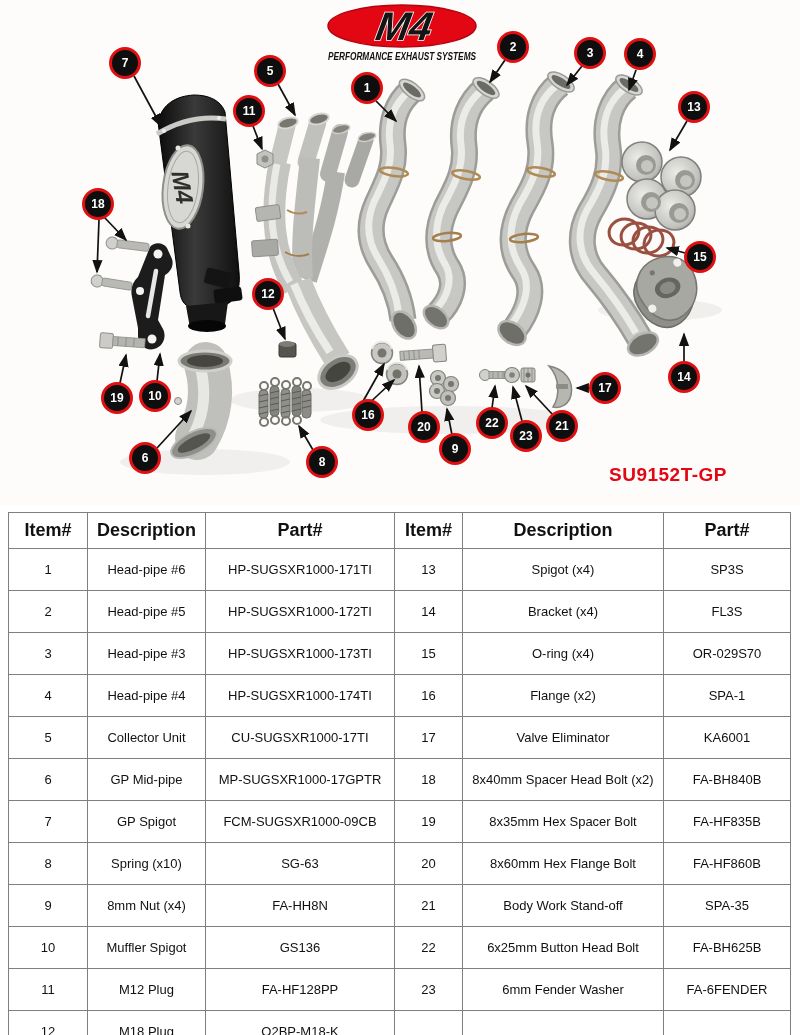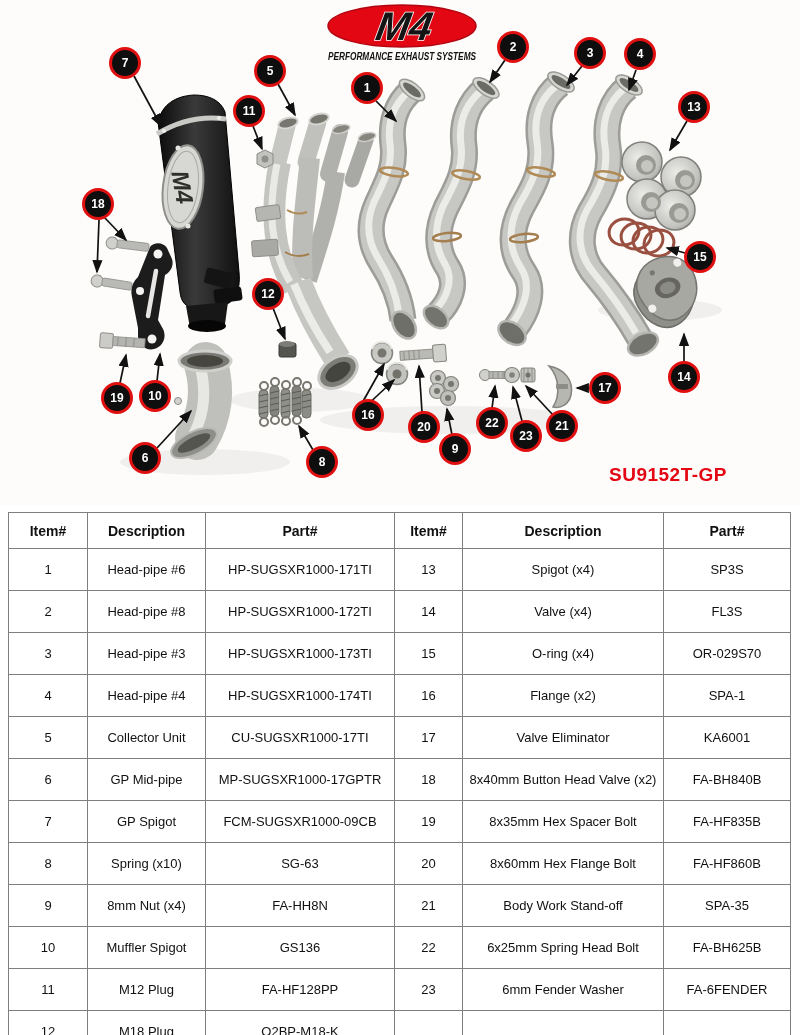--- a/index.html
+++ b/index.html
@@ -7,21 +7,21 @@
   .photo{position:absolute;left:0;top:0;width:800px;height:505px;background:#fdfcfb;}
   .parts-svg{position:absolute;left:0;top:0;}
   .logo{position:absolute;left:324px;top:2px;width:160px;height:64px;z-index:2;}
   .logo-m4{font-family:"Liberation Sans",sans-serif;font-style:italic;font-weight:bold;font-size:40px;fill:#141414;stroke:#fff;stroke-width:1.6px;paint-order:stroke;}
   .logo-tag{font-family:"Liberation Sans",sans-serif;font-style:italic;font-weight:bold;font-size:10px;fill:#111;}
   .badge-m4{font-family:"Liberation Sans",sans-serif;font-style:italic;font-weight:bold;font-size:24px;fill:#2e2e2a;}
   .callout{position:absolute;width:26px;height:26px;border-radius:50%;background:#0e0e0e;border:3px solid #e01010;color:#fff;font-weight:bold;font-size:12px;line-height:1;display:flex;align-items:center;justify-content:center;z-index:3;}
   .product-code{position:absolute;left:594px;top:464px;width:160px;font-size:19px;font-weight:bold;color:#e30613;letter-spacing:.5px;z-index:2;margin-left:15px;}
   table.parts{position:absolute;top:512px;left:8px;width:782px;border-collapse:collapse;table-layout:fixed;background:#fff;}
   table.parts th,table.parts td{border:1px solid #7f7f7f;text-align:center;vertical-align:middle;color:#111;overflow:hidden;white-space:nowrap;}
-  table.parts th{height:33px;font-size:14px;font-weight:bold;}
+  table.parts th{height:33px;font-size:18px;font-weight:bold;}
   table.parts td{height:39px;font-size:13px;font-weight:normal;}
 </style>
 </head>
 <body>
 
 <div class="page">
   <div class="photo">
 
     <svg class="parts-svg" width="800" height="505" viewBox="0 0 800 505">
       <defs>
@@ -402,24 +402,24 @@
       <tr>
         <td>1</td>
           <td>Head-pipe #6</td>
           <td>HP-SUGSXR1000-171TI</td>
         <td>13</td>
           <td>Spigot (x4)</td>
           <td>SP3S</td>
       </tr>
       <tr>
         <td>2</td>
-          <td>Head-pipe #8</td>
+          <td>Head-pipe #5</td>
           <td>HP-SUGSXR1000-172TI</td>
         <td>14</td>
-          <td>Valve (x4)</td>
+          <td>Bracket (x4)</td>
           <td>FL3S</td>
       </tr>
       <tr>
         <td>3</td>
           <td>Head-pipe #3</td>
           <td>HP-SUGSXR1000-173TI</td>
         <td>15</td>
           <td>O-ring (x4)</td>
           <td>OR-029S70</td>
       </tr>
@@ -437,21 +437,21 @@
           <td>CU-SUGSXR1000-17TI</td>
         <td>17</td>
           <td>Valve Eliminator</td>
           <td>KA6001</td>
       </tr>
       <tr>
         <td>6</td>
           <td>GP Mid-pipe</td>
           <td>MP-SUGSXR1000-17GPTR</td>
         <td>18</td>
-          <td>8x40mm Button Head Valve (x2)</td>
+          <td>8x40mm Spacer Head Bolt (x2)</td>
           <td>FA-BH840B</td>
       </tr>
       <tr>
         <td>7</td>
           <td>GP Spigot</td>
           <td>FCM-SUGSXR1000-09CB</td>
         <td>19</td>
           <td>8x35mm Hex Spacer Bolt</td>
           <td>FA-HF835B</td>
       </tr>
@@ -469,21 +469,21 @@
           <td>FA-HH8N</td>
         <td>21</td>
           <td>Body Work Stand-off</td>
           <td>SPA-35</td>
       </tr>
       <tr>
         <td>10</td>
           <td>Muffler Spigot</td>
           <td>GS136</td>
         <td>22</td>
-          <td>6x25mm Spring Head Bolt</td>
+          <td>6x25mm Button Head Bolt</td>
           <td>FA-BH625B</td>
       </tr>
       <tr>
         <td>11</td>
           <td>M12 Plug</td>
           <td>FA-HF128PP</td>
         <td>23</td>
           <td>6mm Fender Washer</td>
           <td>FA-6FENDER</td>
       </tr>

